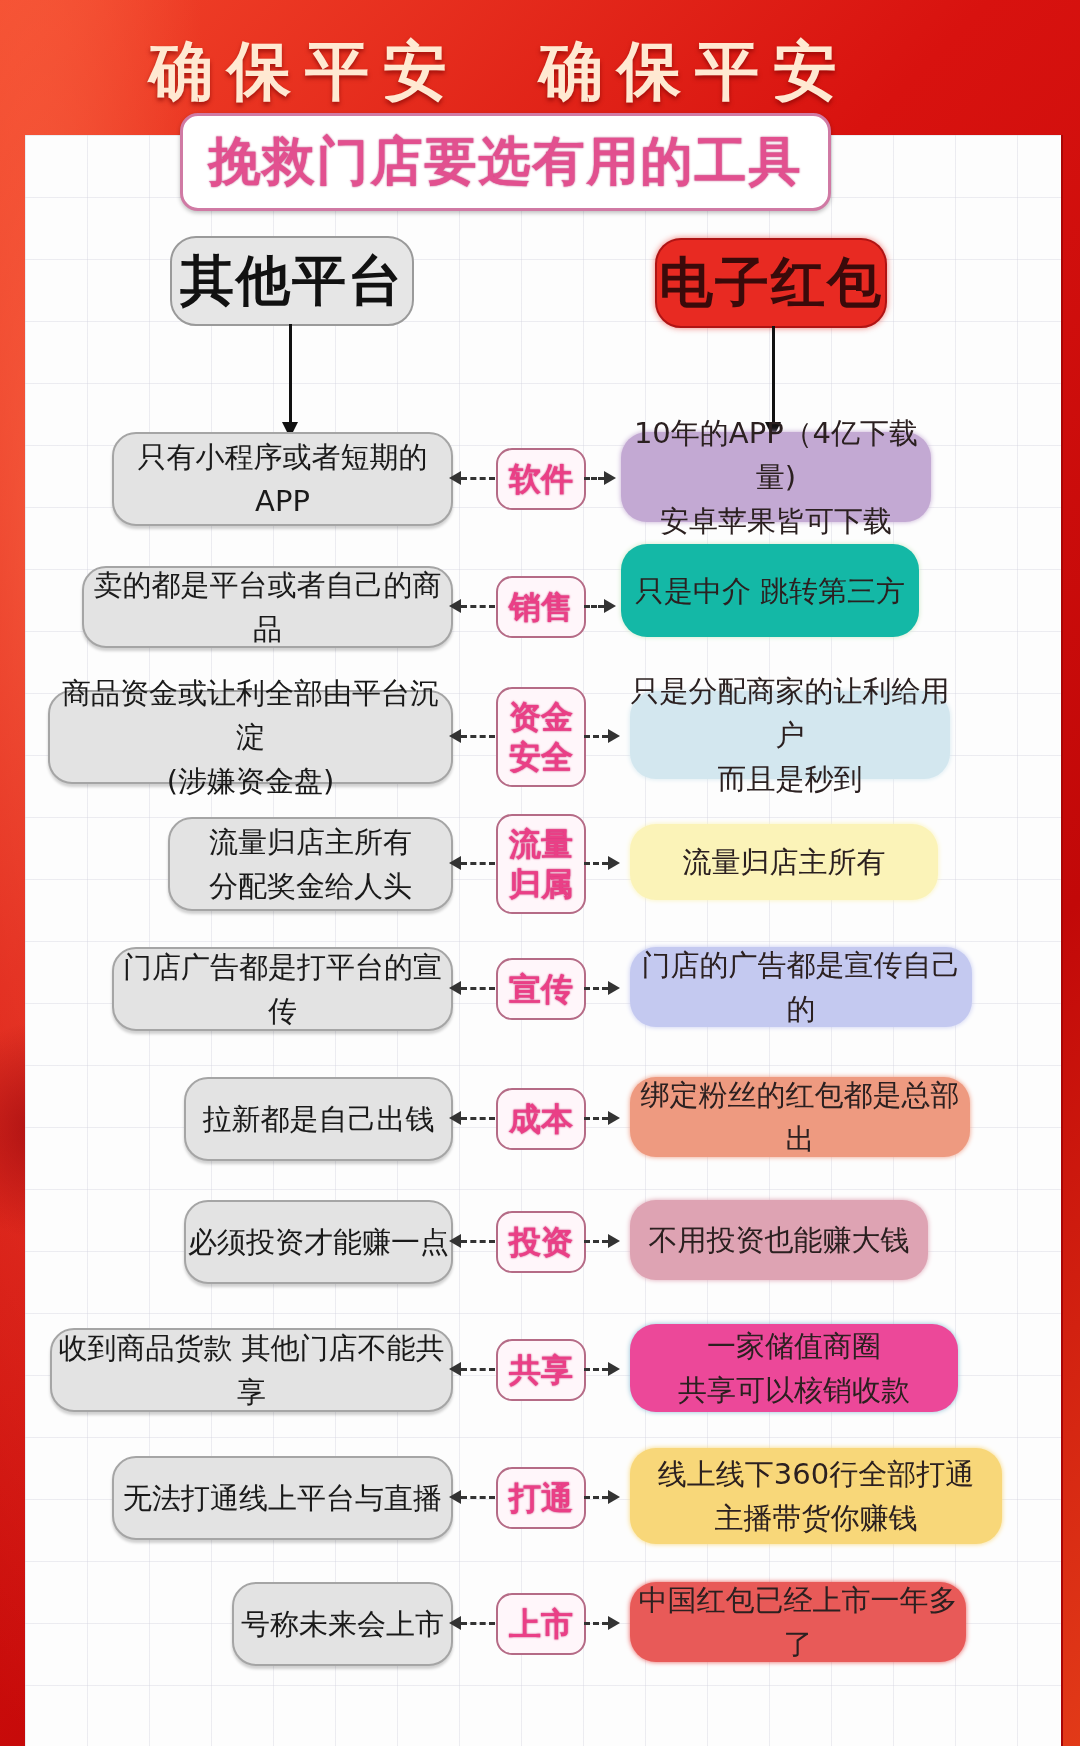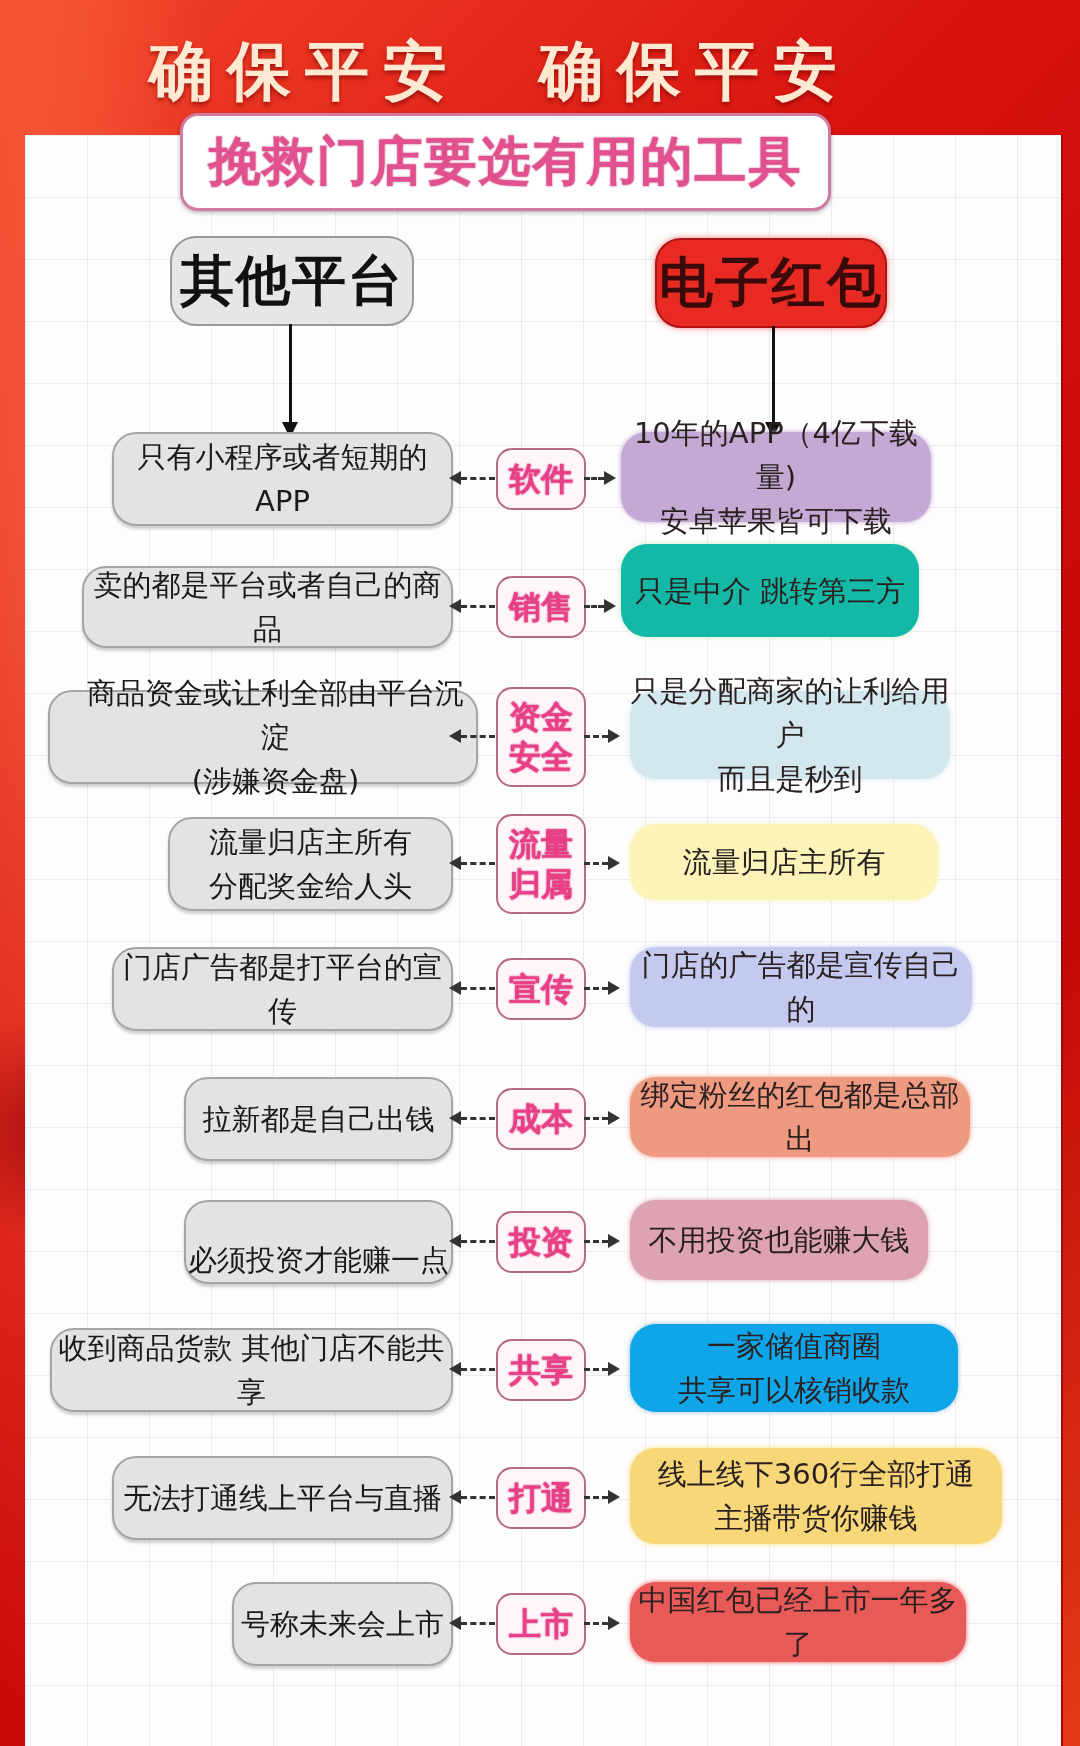--- a/index.html
+++ b/index.html
@@ -121,21 +121,21 @@
     <div class="conn l" style="left:461px; top:605px; width:34px;"></div>
     <div class="mid" style="top:576px; height:58px;">
       <span>销售</span>
     </div>
     <div class="conn r" style="left:584px; top:605px; width:20px;"></div>
     <div class="rbox" style="left: 621px; top: 544px; width: 298px; height: 93px; background: #14b8a6; box-shadow: rgb(205, 232, 198) 0px 0px 5px;">
       <span>只是中介 跳转第三方</span>
     </div>
   </div>
   <div class="row">
-    <div class="lbox" style="left:48px; top:690px; width:401px; height:90px;padding-left:25px;">
+    <div class="lbox" style="left:48px; top:690px; width:401px; height:90px;">
       <span>商品资金或让利全部由平台沉淀</span>
         <span>(涉嫌资金盘)</span>
     </div>
     <div class="conn l" style="left:461px; top:735px; width:34px;"></div>
     <div class="mid" style="top:687px; height:96px;">
       <span>资金</span>
         <span>安全</span>
     </div>
     <div class="conn r" style="left:584px; top:735px; width:24px;"></div>
     <div class="rbox" style="left: 630px; top: 691px; width: 320px; height: 88px; background: rgb(211, 231, 239); box-shadow: rgb(211, 231, 239) 0px 0px 5px;">
@@ -178,42 +178,42 @@
     <div class="conn l" style="left:461px; top:1117px; width:34px;"></div>
     <div class="mid" style="top:1088px; height:58px;">
       <span>成本</span>
     </div>
     <div class="conn r" style="left:584px; top:1117px; width:24px;"></div>
     <div class="rbox" style="left: 630px; top: 1077px; width: 340px; height: 80px; background: rgb(238, 154, 128); box-shadow: rgb(238, 154, 128) 0px 0px 5px;">
       <span>绑定粉丝的红包都是总部出</span>
     </div>
   </div>
   <div class="row">
-    <div class="lbox" style="left:184px; top:1200px; width:265px; height:80px;justify-content:flex-end;">
+    <div class="lbox" style="left:184px; top:1200px; width:265px; height:80px;">
       <span>必须投资才能赚一点</span>
     </div>
     <div class="conn l" style="left:461px; top:1240px; width:34px;"></div>
     <div class="mid" style="top:1211px; height:58px;">
       <span>投资</span>
     </div>
     <div class="conn r" style="left:584px; top:1240px; width:24px;"></div>
     <div class="rbox" style="left: 630px; top: 1200px; width: 298px; height: 80px; background: rgb(222, 163, 179); box-shadow: rgb(222, 163, 179) 0px 0px 5px;">
       <span>不用投资也能赚大钱</span>
     </div>
   </div>
   <div class="row">
     <div class="lbox" style="left:50px; top:1328px; width:399px; height:80px;">
       <span>收到商品货款  其他门店不能共享</span>
     </div>
     <div class="conn l" style="left:461px; top:1368px; width:34px;"></div>
     <div class="mid" style="top:1339px; height:58px;">
       <span>共享</span>
     </div>
     <div class="conn r" style="left:584px; top:1368px; width:24px;"></div>
-    <div class="rbox" style="left: 630px; top: 1324px; width: 328px; height: 88px; background: #0ea5e9; box-shadow: rgb(143, 191, 214) 0px 0px 5px;">
+    <div class="rbox" style="left: 630px; top: 1324px; width: 328px; height: 88px; background: #ec4899; box-shadow: rgb(143, 191, 214) 0px 0px 5px;">
       <span>一家储值商圈</span>
         <span>共享可以核销收款</span>
     </div>
   </div>
   <div class="row">
     <div class="lbox" style="left:112px; top:1456px; width:337px; height:80px;">
       <span>无法打通线上平台与直播</span>
     </div>
     <div class="conn l" style="left:461px; top:1496px; width:34px;"></div>
     <div class="mid" style="top:1467px; height:58px;">

